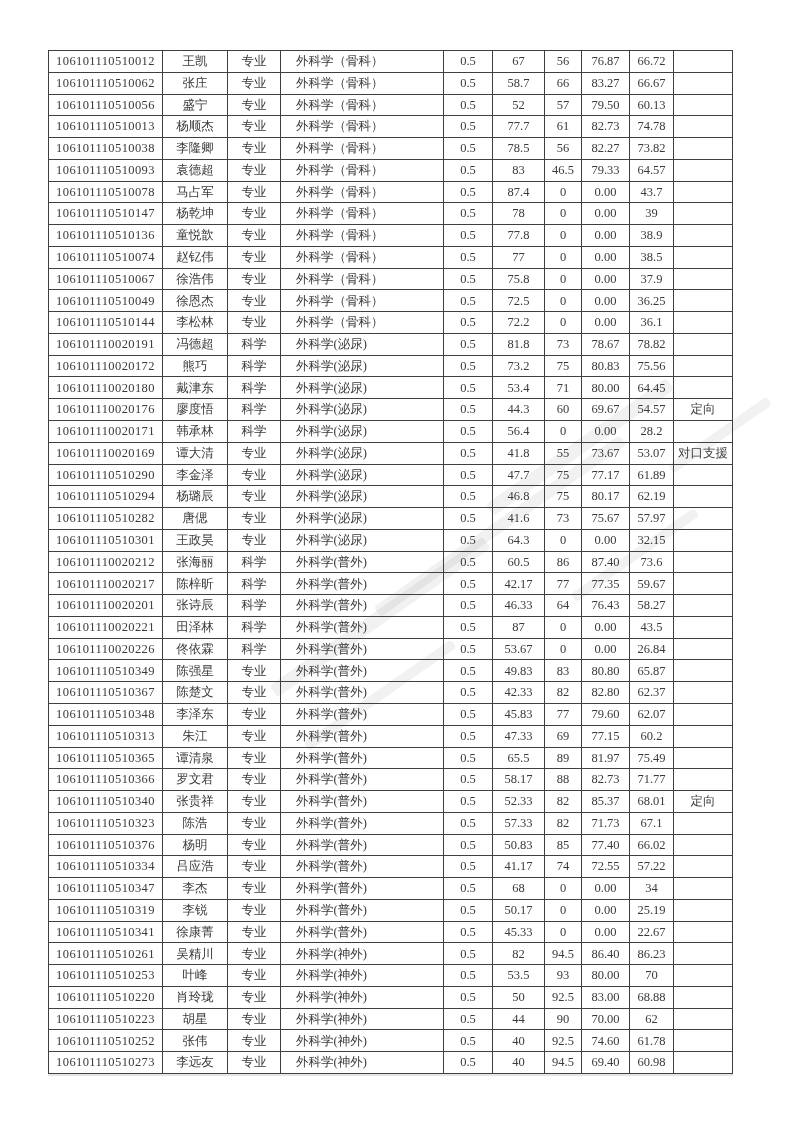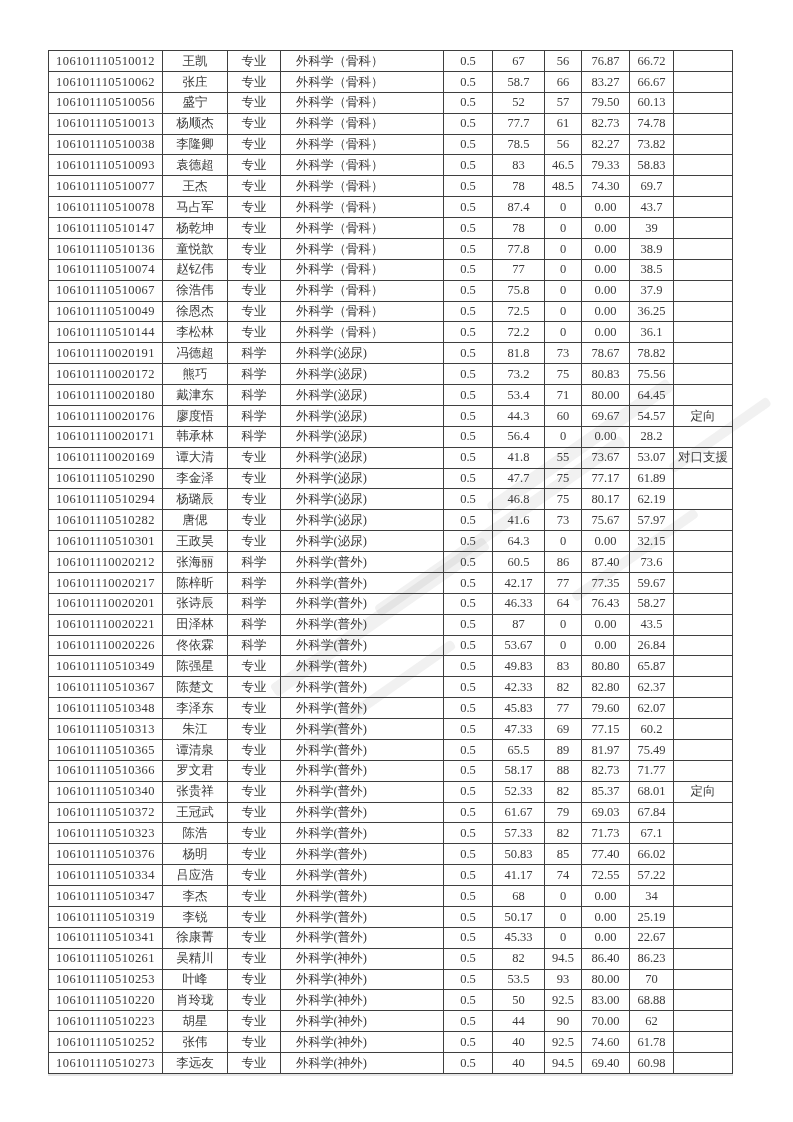--- a/index.html
+++ b/index.html
@@ -173,33 +173,21 @@
         </tr>
         <tr>
           <td class="col-id">106101110510093</td>
           <td class="col-name">袁德超</td>
           <td class="col-category">专业</td>
           <td class="col-subject">外科学（骨科）</td>
           <td class="col-weight">0.5</td>
           <td class="col-score1">83</td>
           <td class="col-score2">46.5</td>
           <td class="col-score3">79.33</td>
-          <td class="col-score4">58.83</td>
-          <td class="col-note"></td>
-        </tr>
-        <tr>
-          <td class="col-id">106101110510077</td>
-          <td class="col-name">王杰</td>
-          <td class="col-category">专业</td>
-          <td class="col-subject">外科学（骨科）</td>
-          <td class="col-weight">0.5</td>
-          <td class="col-score1">78</td>
-          <td class="col-score2">48.5</td>
-          <td class="col-score3">74.30</td>
-          <td class="col-score4">69.7</td>
+          <td class="col-score4">64.57</td>
           <td class="col-note"></td>
         </tr>
         <tr>
           <td class="col-id">106101110510078</td>
           <td class="col-name">马占军</td>
           <td class="col-category">专业</td>
           <td class="col-subject">外科学（骨科）</td>
           <td class="col-weight">0.5</td>
           <td class="col-score1">87.4</td>
           <td class="col-score2">0</td>
@@ -535,32 +523,20 @@
           <td class="col-id">106101110510340</td>
           <td class="col-name">张贵祥</td>
           <td class="col-category">专业</td>
           <td class="col-subject">外科学(普外)</td>
           <td class="col-weight">0.5</td>
           <td class="col-score1">52.33</td>
           <td class="col-score2">82</td>
           <td class="col-score3">85.37</td>
           <td class="col-score4">68.01</td>
           <td class="col-note">定向</td>
-        </tr>
-        <tr>
-          <td class="col-id">106101110510372</td>
-          <td class="col-name">王冠武</td>
-          <td class="col-category">专业</td>
-          <td class="col-subject">外科学(普外)</td>
-          <td class="col-weight">0.5</td>
-          <td class="col-score1">61.67</td>
-          <td class="col-score2">79</td>
-          <td class="col-score3">69.03</td>
-          <td class="col-score4">67.84</td>
-          <td class="col-note"></td>
         </tr>
         <tr>
           <td class="col-id">106101110510323</td>
           <td class="col-name">陈浩</td>
           <td class="col-category">专业</td>
           <td class="col-subject">外科学(普外)</td>
           <td class="col-weight">0.5</td>
           <td class="col-score1">57.33</td>
           <td class="col-score2">82</td>
           <td class="col-score3">71.73</td>

